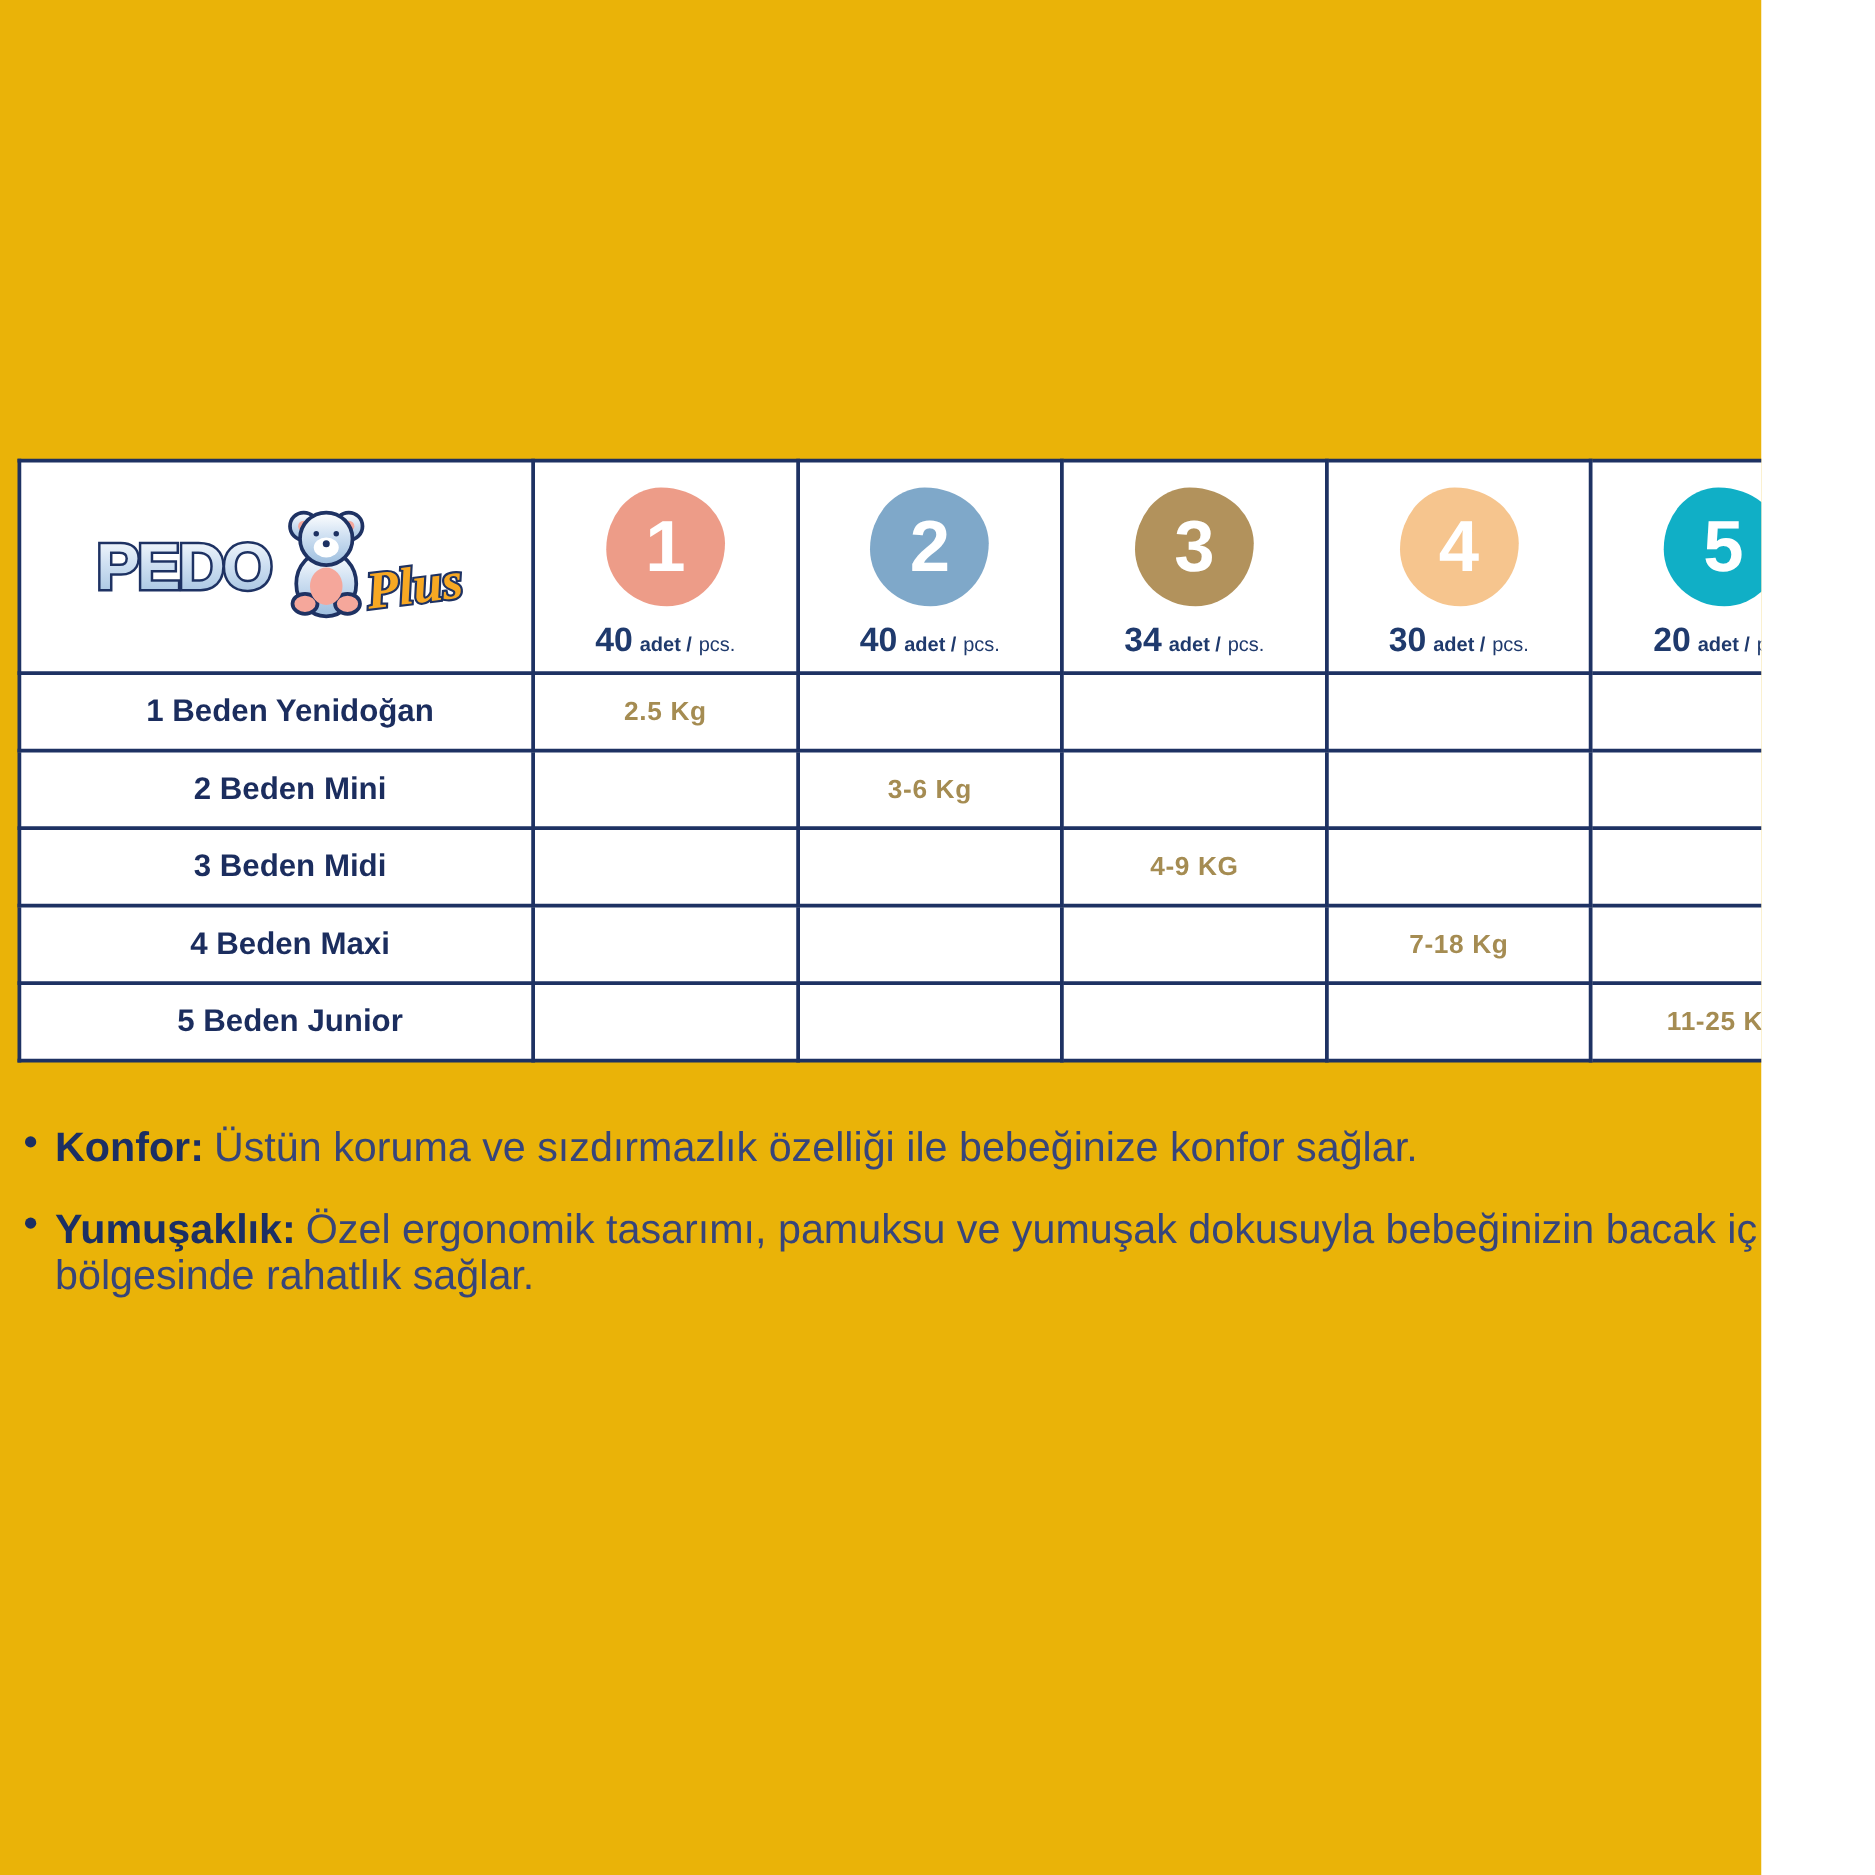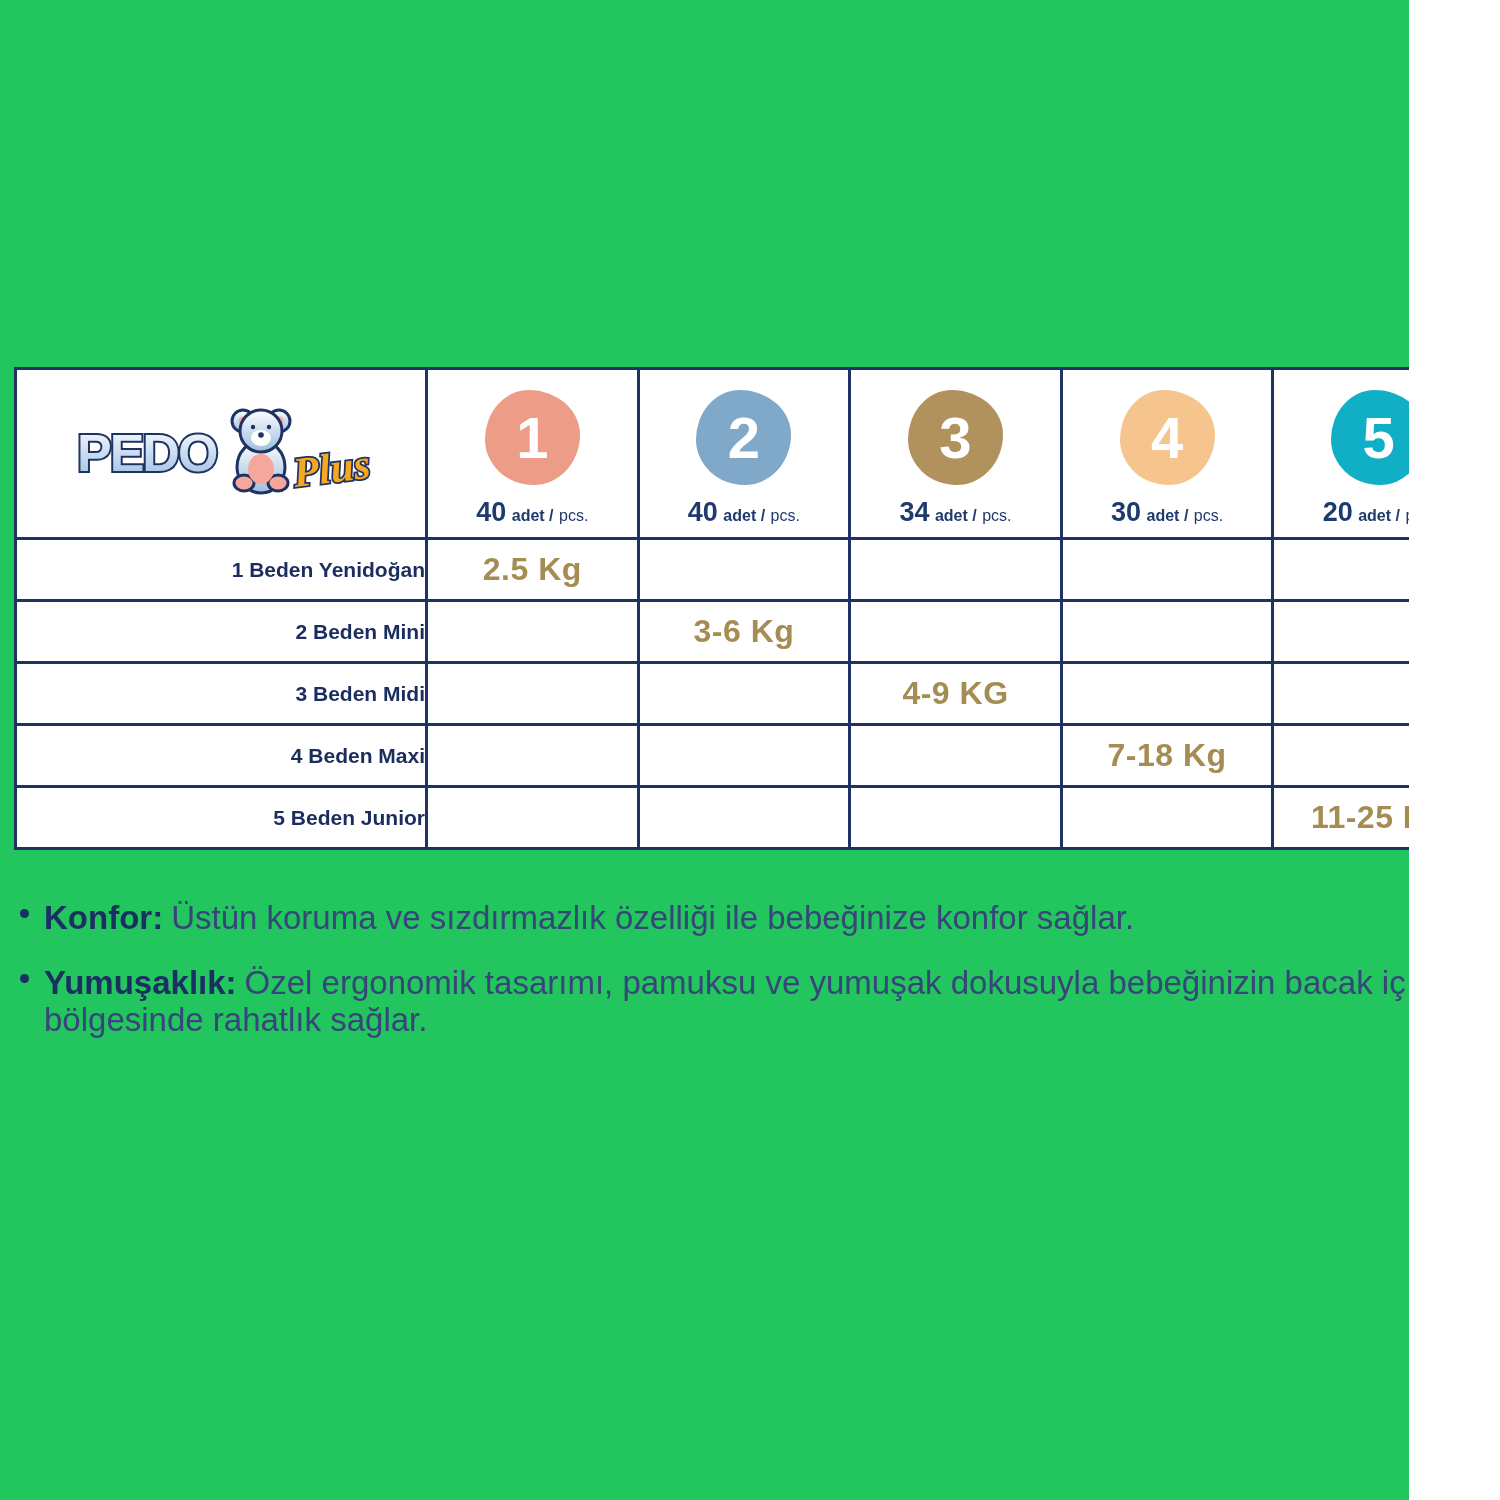--- a/index.html
+++ b/index.html
@@ -2,21 +2,21 @@
 <html><head>
 <meta charset="utf-8">
 <style>
   * { margin: 0; padding: 0; box-sizing: border-box; }
   html, body { background: #ffffff; }
   body { font-family: "Liberation Sans", sans-serif; }
   .page {
     position: relative;
     width: 1409px;
     height: 1500px;
-    background: #22c55e;
+    background: #eab308;
     overflow: hidden;
   }
 
   
   table.size-table {
     position: absolute;
     left: 14px;
     top: 367px;
     width: 1472px;
     border-collapse: collapse;
@@ -44,28 +44,28 @@
     white-space: nowrap;
   }
   .count-num { font-size: 27px; font-weight: bold; }
   .count-unit-b { font-size: 16px; font-weight: bold; margin-left: 1px; }
   .count-unit-l { font-size: 16px; font-weight: normal; margin-left: 1px; }
 
   tr.data-row td { height: 62px; }
   td.label-cell {
     padding-left: 22px;
     color: #1B2D5E;
-    font-size: 21px;
+    font-size: 25px;
     font-weight: bold;
-    text-align: right;
+    text-align: center;
   }
   td.value-cell { text-align: center; }
   .weight {
     color: #A58C52;
-    font-size: 32px;
+    font-size: 21px;
     font-weight: bold;
     letter-spacing: 0.5px;
   }
 
   
   .features {
     position: absolute;
     left: 20px;
     top: 900px;
     width: 1465px;

